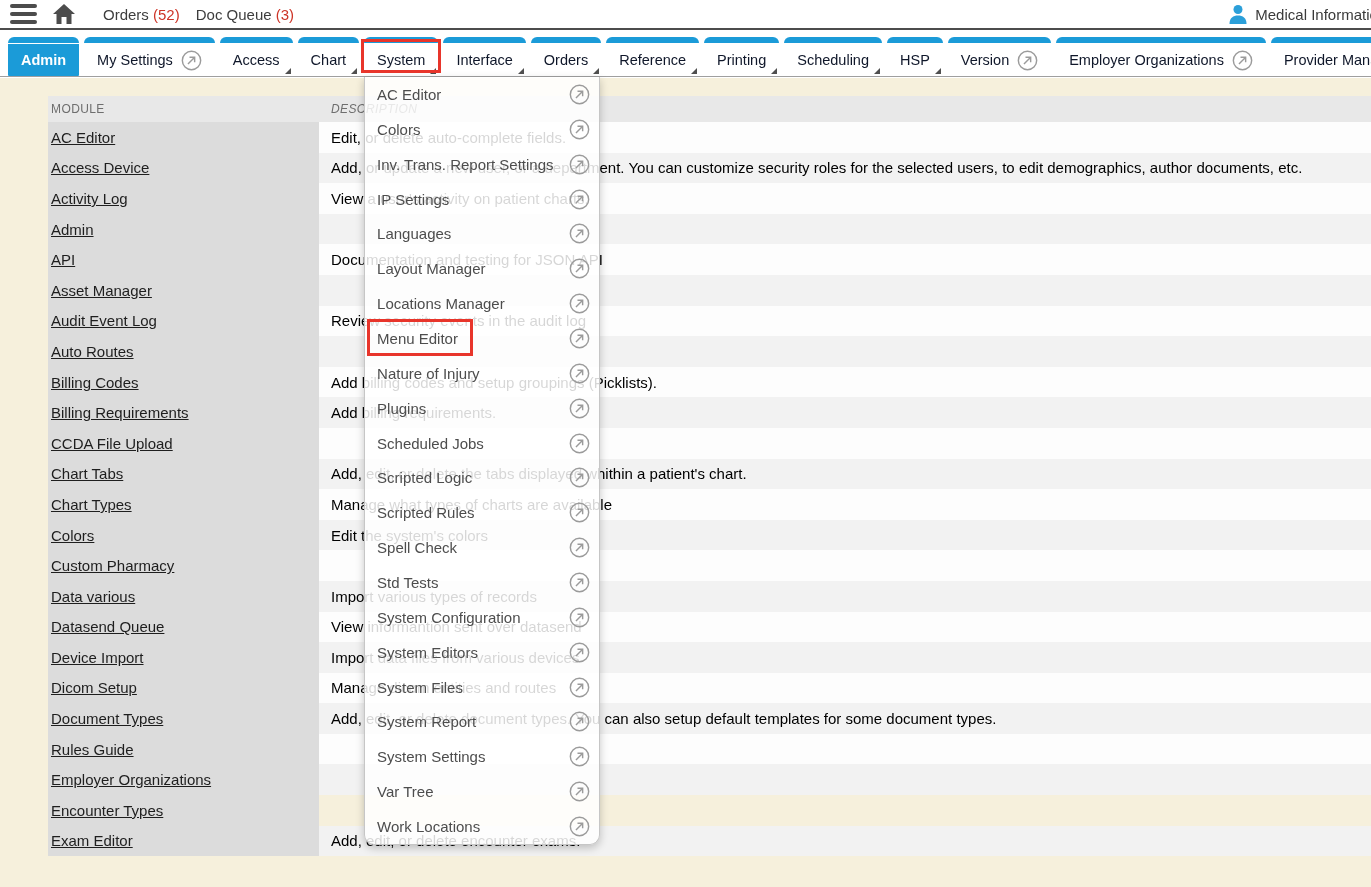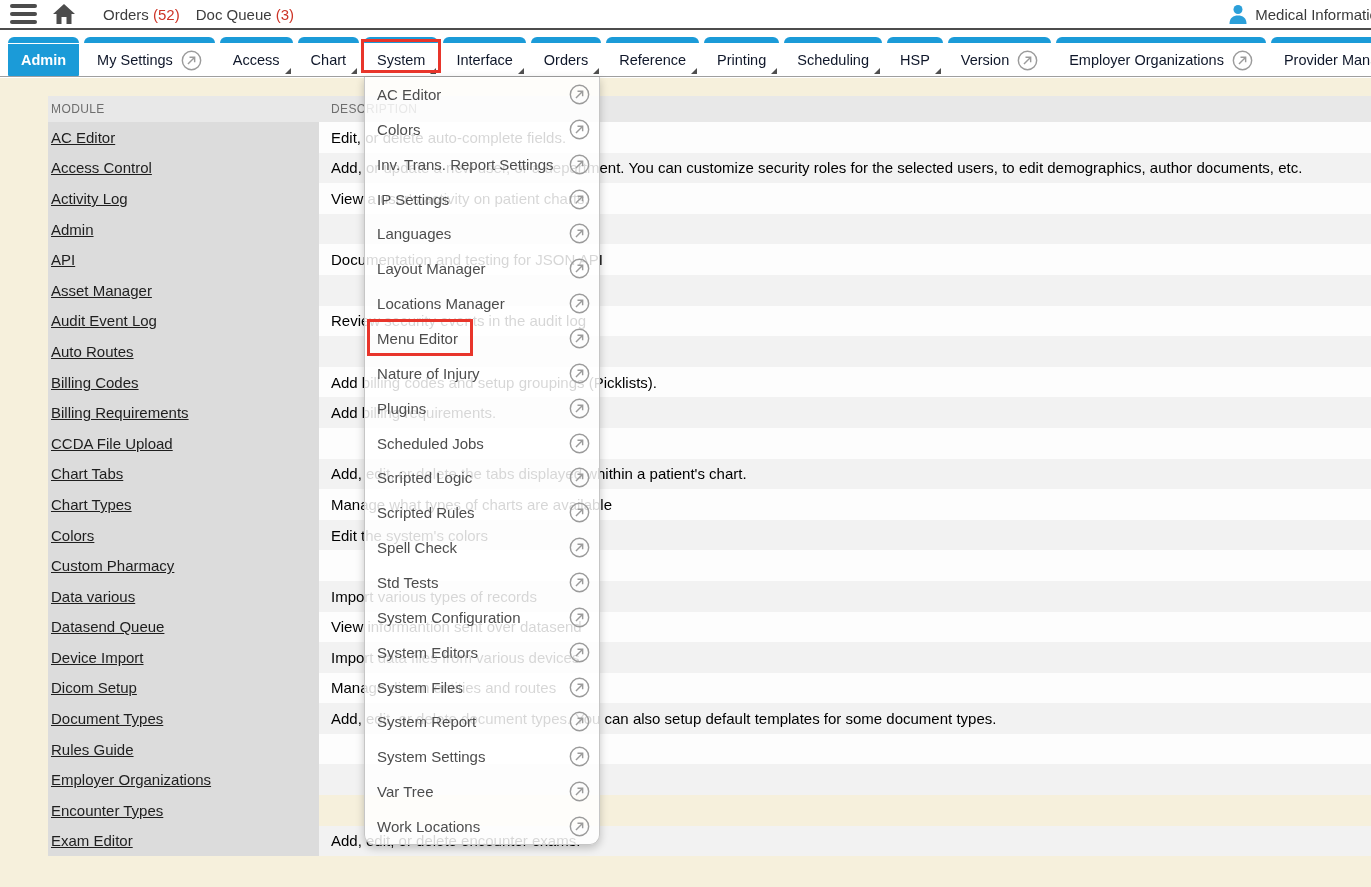--- a/index.html
+++ b/index.html
@@ -33,21 +33,21 @@
   
   .anno { position:absolute; border:3px solid #e8352b; z-index:60; pointer-events:none; background:transparent; }
   .anno.tab-box { top:2px; bottom:3px; left:-3px; right:-3px; }
   .anno.menu-box { left:2px; top:-2px; width:106px; height:37px; }
 
   
   .content { position:absolute; left:0; top:78px; right:0; bottom:0; background:#f6f0dc; z-index:1; }
   .mod-table { position:absolute; left:17px; top:18px; right:0; bottom:0;padding-left:31px; }
   .thead { height:26px; background:#e8e8e8; display:flex; align-items:center; color:#6e6e6e; font-size:12px; letter-spacing:.4px; }
   .th-module { width:271px; padding-left:3px; }
-  .th-desc { flex:1; padding-left:12px; }
+  .th-desc { flex:1; padding-left:12px;font-style:italic; }
   .trow { display:flex; height:30.6px; }
   .cell-m { width:271px; background:#dcdcdc; display:flex; align-items:center; padding-left:3px; }
   .cell-m a { color:#1e1e1e; font-size:15px; text-decoration:underline; cursor:pointer; }
   .cell-d { flex:1; display:flex; align-items:center; padding-left:12px; font-size:15px; color:#000000; white-space:nowrap; overflow:hidden; }
   .trow:nth-child(odd) .cell-d { background:#fdfdfd; }
   .trow:nth-child(even) .cell-d { background:#f2f2f2; }
 </style>
 </head>
 <body>
 
@@ -355,21 +355,21 @@
     </div>
     <div id="rows-host">
         <div class="trow">
           <div class="cell-m">
             <a>AC Editor</a>
           </div>
           <div class="cell-d">Edit, or delete auto-complete fields.</div>
         </div>
         <div class="trow">
           <div class="cell-m">
-            <a>Access Control</a>
+            <a>Access Device</a>
           </div>
           <div class="cell-d">Add, or update a new user, or a department. You can customize security roles for the selected users, to edit demographics, author documents, etc.</div>
         </div>
         <div class="trow">
           <div class="cell-m">
             <a>Activity Log</a>
           </div>
           <div class="cell-d">View a user's activity on patient charts.</div>
         </div>
         <div class="trow">

